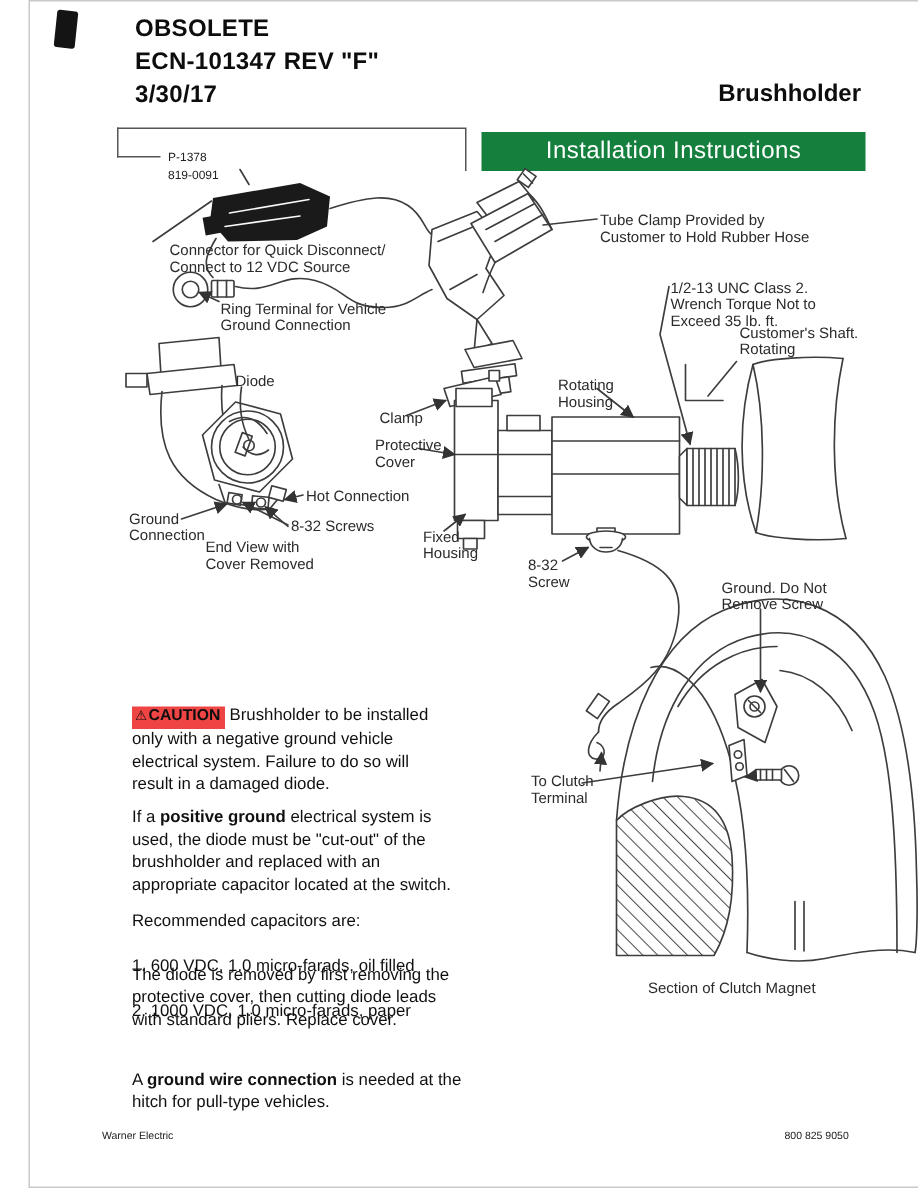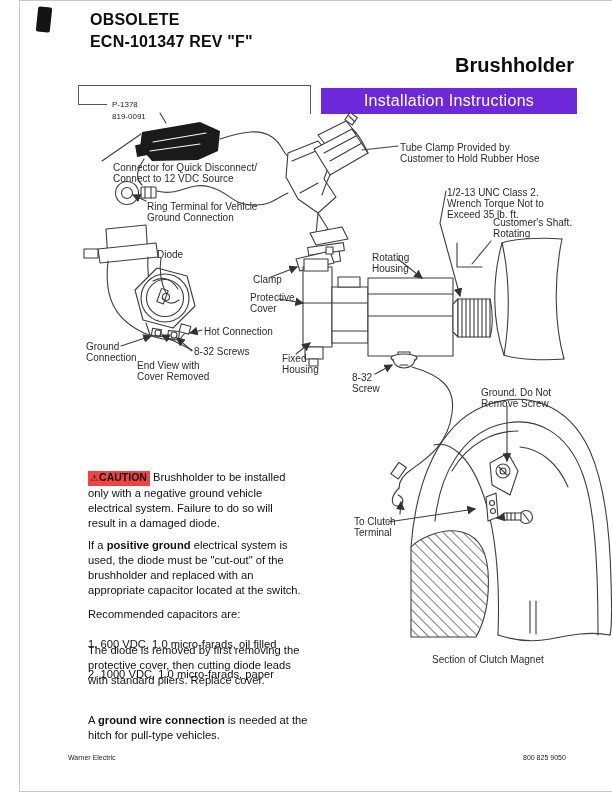--- a/index.html
+++ b/index.html
@@ -2,24 +2,24 @@
 <html><head>
 <meta charset="utf-8">
 <style>
   html,body{margin:0;padding:0;background:#fff;}
   .page{position:relative;width:612px;height:792px;background:#fff;border:1px solid #c9c9c9;
         box-sizing:border-box;overflow:hidden;font-family:"Liberation Sans",sans-serif;color:#111;margin-left:19px;}
   .corner-mark{position:absolute;left:17px;top:6px;width:14px;height:25px;background:#141414;
         border-radius:2px;transform:rotate(6deg);}
   .obsolete{position:absolute;left:70px;top:8px;font-weight:bold;font-size:16px;line-height:22px;
         letter-spacing:.2px;color:#0d0d0d;}
-  .product-title{position:absolute;right:56px;top:53px;font-size:20px;font-weight:bold;color:#0d0d0d;}
+  .product-title{position:absolute;right:56px;top:53px;font-size:16px;font-weight:bold;color:#0d0d0d;}
   .hrule{position:absolute;left:58px;top:84px;width:232px;height:1px;background:#555;}
   .vrule{position:absolute;left:290px;top:84px;width:1px;height:29px;background:#555;}
-  .banner{position:absolute;left:301px;top:87px;width:256px;height:26px;background:#6d28d9;
+  .banner{position:absolute;left:301px;top:87px;width:256px;height:26px;background:#15803d;
         color:#fff;font-size:16px;line-height:26px;text-align:center;letter-spacing:.3px;}
   .form-bracket{position:absolute;left:58px;top:84px;width:28px;height:19px;
         border-left:1px solid #555;border-bottom:1px solid #555;}
   .form-no,.part-no{position:absolute;left:92px;font-size:8px;color:#222;}
   .form-no{top:99px}.part-no{top:111px}
   .art{position:absolute;left:0;top:0;}
   .dlabel{position:absolute;font-size:10px;line-height:11px;color:#2b2b2b;white-space:pre-line;}
   .para{position:absolute;left:68px;width:292px;font-size:11.2px;line-height:15px;color:#101010;
         white-space:pre-line;margin:0;}
   .badge{display:inline-block;font-weight:bold;font-size:10.5px;line-height:13px;padding:0 3px 1px 2px;}
@@ -34,20 +34,21 @@
 </head>
 <body>
 
 <div class="page">
 
   <div class="corner-mark"></div>
 
   <div class="obsolete">
     <div>OBSOLETE</div>
     <div>ECN-101347 REV "F"</div>
+    <div>3/30/17</div>
   </div>
 
   <div class="product-title">Brushholder</div>
   <div class="hrule"></div>
   <div class="vrule"></div>
   <div class="banner">Installation Instructions</div>
   <div class="form-bracket"></div>
   <div class="form-no">P-1378</div>
   <div class="part-no">819-0091</div>
 

